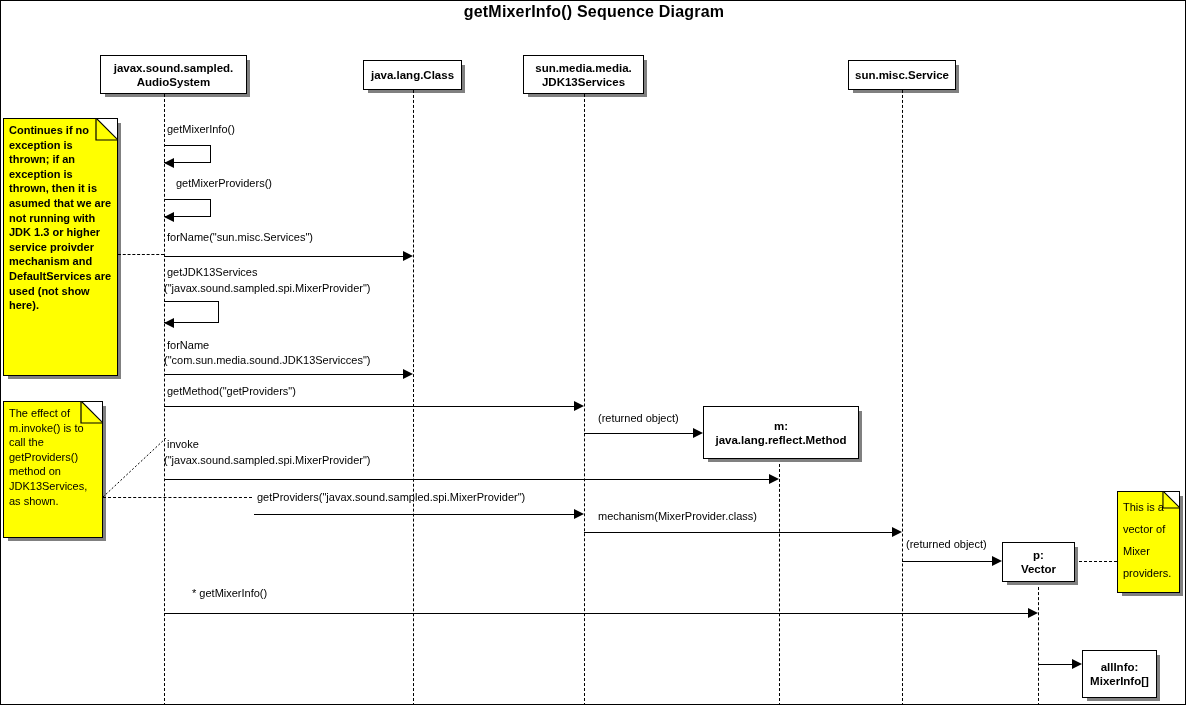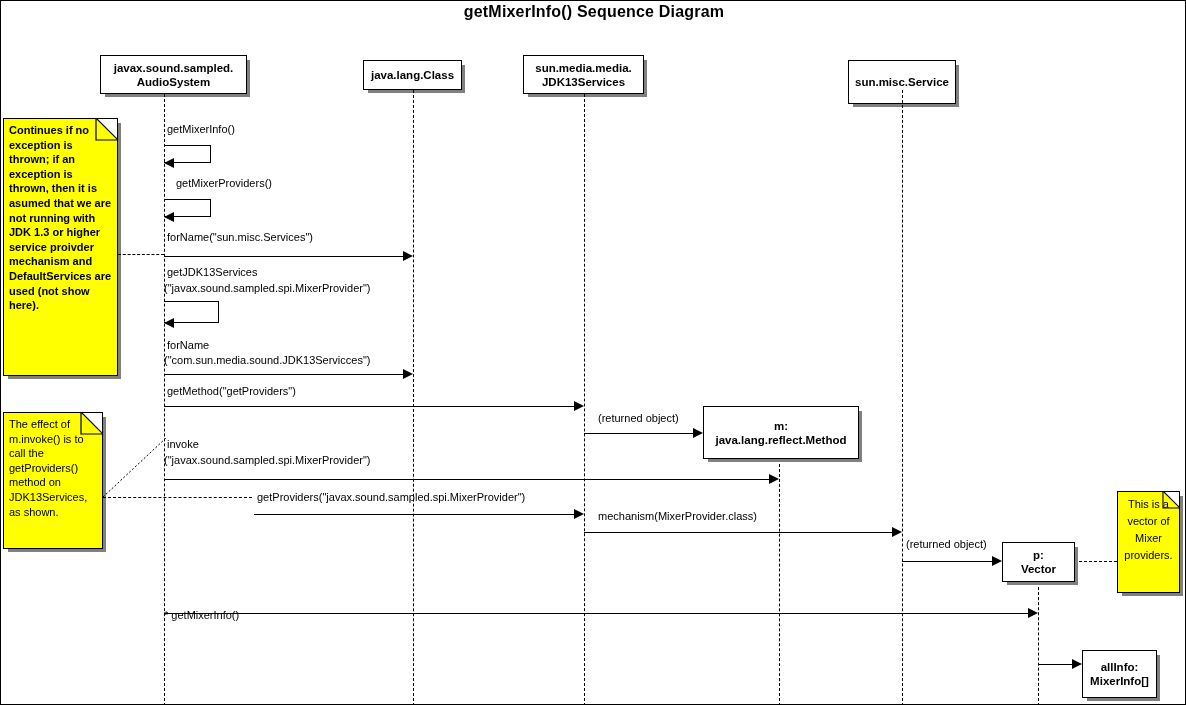--- a/index.html
+++ b/index.html
@@ -104,21 +104,21 @@
   }
   .note .fold-edge {
     position: absolute;
     right: -1px;
     top: -1px;
     width: 31px;
     height: 31px;
     pointer-events: none;
   }
   .note .note-text { position: relative; z-index: 2; }
-  .note.small .note-text { line-height: 17px; text-align: center; }
+  .note.small .note-text { line-height: 22px; }
 
   .anchor {
     position: absolute;
     height: 0;
     border-top: 1px dashed #000000;
   }
   .anchor-diag {
     position: absolute;
     pointer-events: none;
   }
@@ -137,21 +137,21 @@
 
   <div class="obj-box" style="left:362px; top:59px; width:99px; height:30px;">
     <span>java.lang.Class</span>
   </div>
 
   <div class="obj-box" style="left:522px; top:54px; width:121px; height:39px;">
     <span>sun.media.media.</span>
     <span>JDK13Services</span>
   </div>
 
-  <div class="obj-box" style="left:847px; top:59px; width:108px; height:44px;">
+  <div class="obj-box" style="left:847px; top:59px; width:108px; height:30px;">
     <span>sun.misc.Service</span>
   </div>
 
   <div class="lifeline" style="left:163px; top:93px;  height:612px;"></div>
   <div class="lifeline" style="left:412px; top:89px;  height:616px;"></div>
   <div class="lifeline" style="left:583px; top:93px;  height:612px;"></div>
   <div class="lifeline" style="left:901px; top:89px;  height:616px;"></div>
   <div class="lifeline" style="left:778px; top:458px; height:247px;"></div>
   <div class="lifeline" style="left:1037px; top:581px; height:124px;"></div>
 
@@ -210,38 +210,38 @@
   <div class="arrow-head right" style="left:573px; top:508px;"></div>
 
   <div class="msg-label" style="left:597px; top:509px;">mechanism(MixerProvider.class)</div>
   <div class="msg-line" style="left:583px; top:531px; width:308px;"></div>
   <div class="arrow-head right" style="left:891px; top:526px;"></div>
 
   <div class="msg-label" style="left:905px; top:537px;">(returned object)</div>
   <div class="msg-line" style="left:901px; top:560px; width:90px;"></div>
   <div class="arrow-head right" style="left:991px; top:555px;"></div>
 
-  <div class="msg-label" style="left:163px; top:608px;">* getMixerInfo()</div>
+  <div class="msg-label" style="left:163px; top:586px;padding-left:28px;">* getMixerInfo()</div>
   <div class="msg-line" style="left:163px; top:612px; width:864px;"></div>
   <div class="arrow-head right" style="left:1027px; top:607px;"></div>
 
   <div class="msg-line" style="left:1037px; top:663px; width:34px;"></div>
   <div class="arrow-head right" style="left:1071px; top:658px;"></div>
 
   <div class="note" style="left:2px; top:117px; width:115px; height:258px;font-weight:bold;">
     <svg class="fold-edge" viewBox="0 0 31 31">
       <polygon points="9,0 31,0 31,22" fill="#ffffff" stroke="none"></polygon>
       <polyline points="9,0 9,22 31,22" fill="none" stroke="#000000" stroke-width="1.2"></polyline>
       <line x1="9" y1="0" x2="31" y2="22" stroke="#000000" stroke-width="1.2"></line>
     </svg>
     <div class="note-text">Continues if no exception is thrown; if an exception is thrown, then it is asumed that we are not running with JDK 1.3 or higher service proivder mechanism and DefaultServices are used (not show here).</div>
   </div>
   <div class="anchor" style="left:117px; top:253px; width:46px;"></div>
 
-  <div class="note" style="left:2px; top:411px; width:100px; height:137px;">
+  <div class="note" style="left:2px; top:400px; width:100px; height:137px;">
     <svg class="fold-edge" viewBox="0 0 31 31">
       <polygon points="9,0 31,0 31,22" fill="#ffffff" stroke="none"></polygon>
       <polyline points="9,0 9,22 31,22" fill="none" stroke="#000000" stroke-width="1.2"></polyline>
       <line x1="9" y1="0" x2="31" y2="22" stroke="#000000" stroke-width="1.2"></line>
     </svg>
     <div class="note-text">The effect of m.invoke() is to call the getProviders() method on JDK13Services, as shown.</div>
   </div>
   <div class="anchor" style="left:102px; top:496px; width:149px;"></div>
   <svg class="anchor-diag" style="left:102px; top:437px; width:64px; height:60px;" viewBox="0 0 64 60">
     <line x1="0" y1="59" x2="63" y2="0" stroke="#000000" stroke-width="1" stroke-dasharray="2,2"></line>

